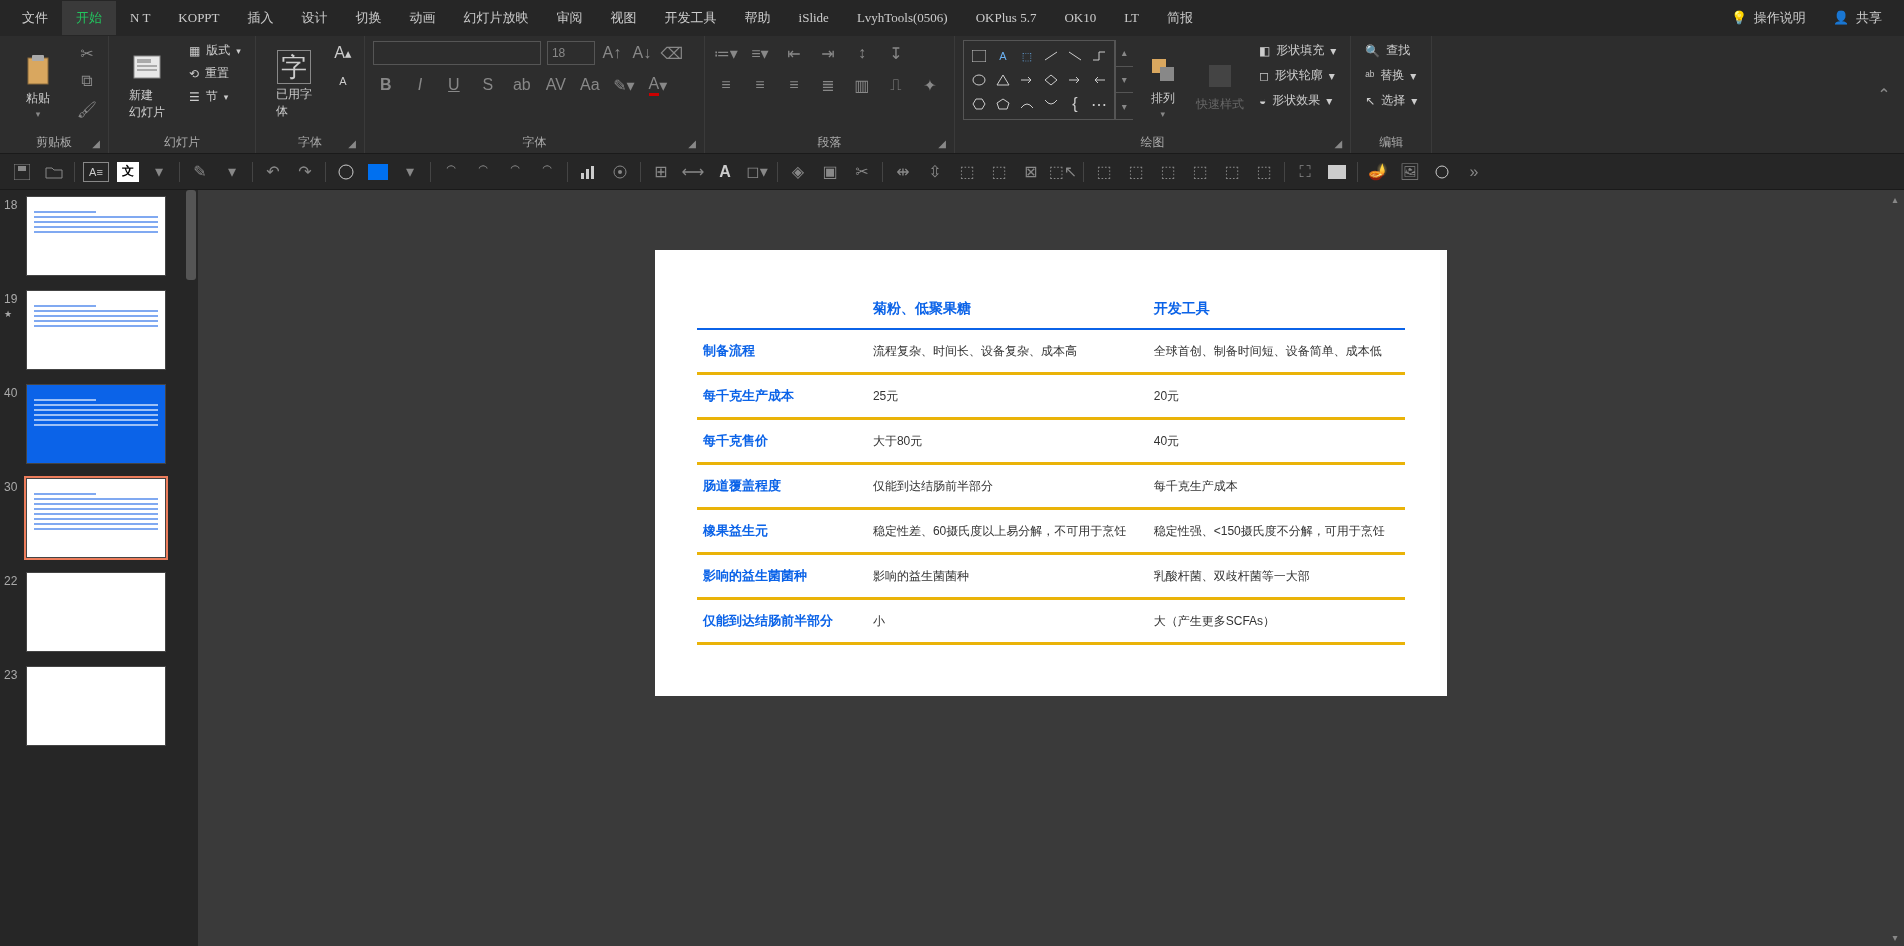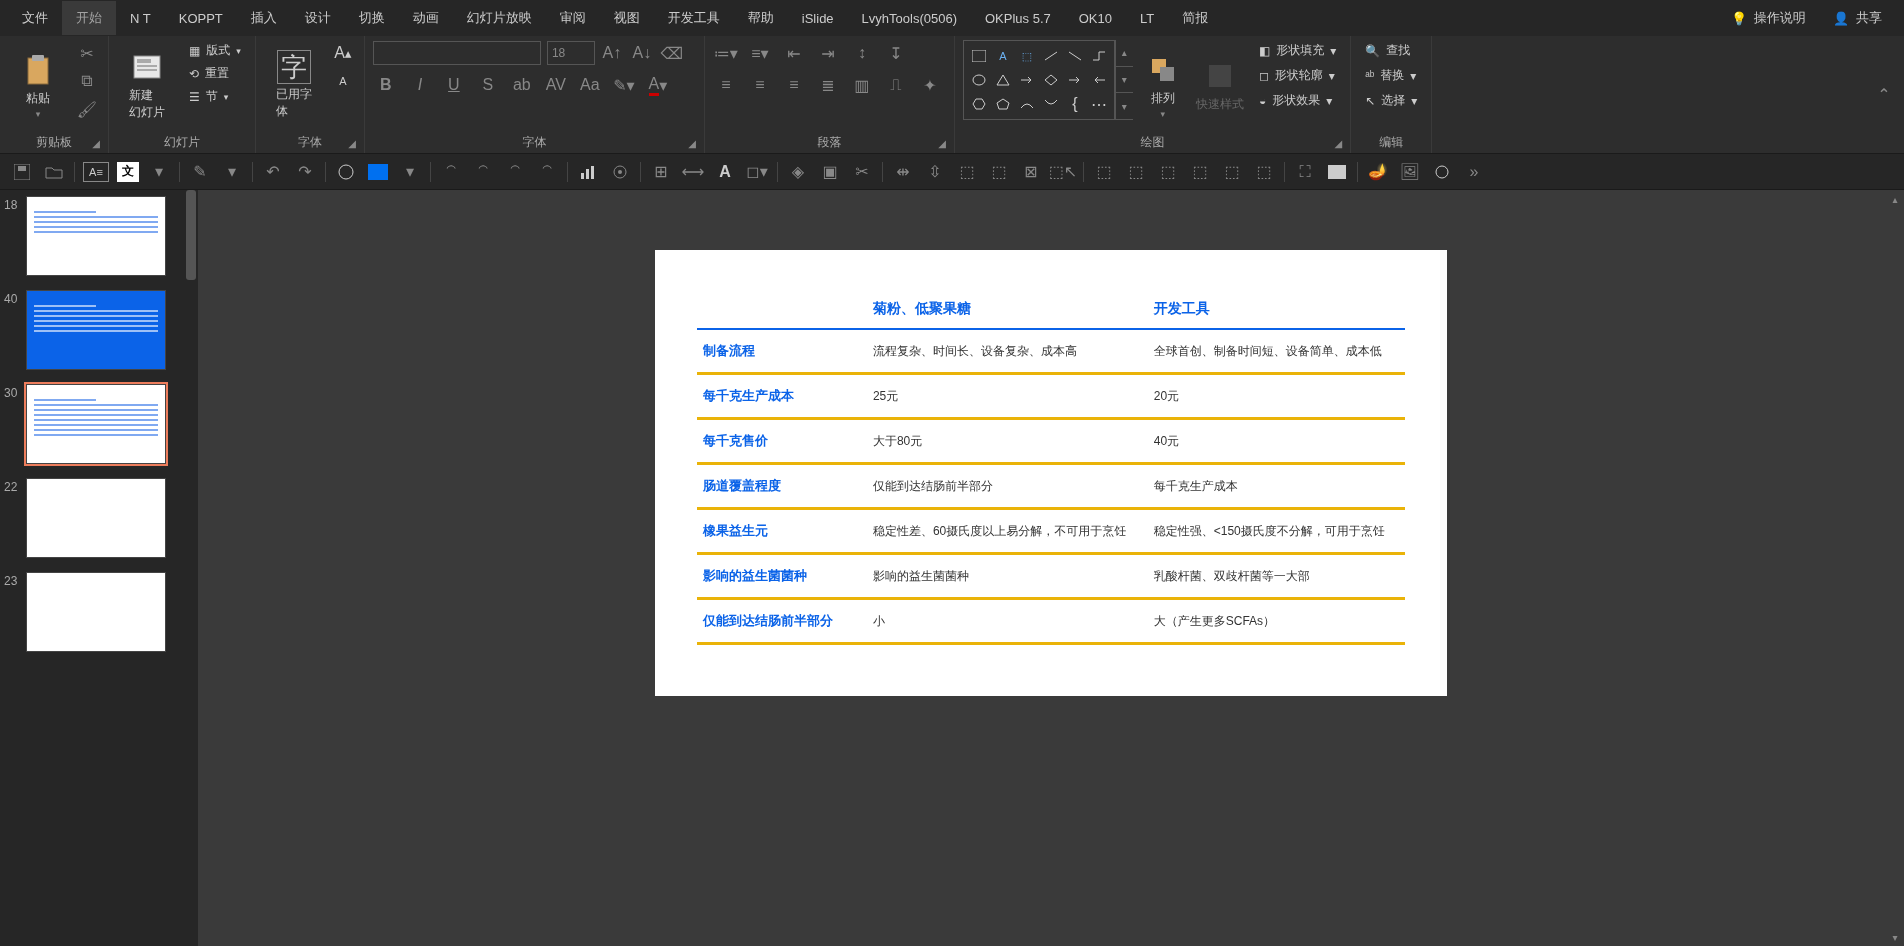--- a/index.html
+++ b/index.html
@@ -1,21 +1,21 @@
 <!DOCTYPE html>
 <html><head>
 <meta charset="utf-8">
 <style>
   * { margin: 0; padding: 0; box-sizing: border-box; }
   body { font-family: "Microsoft YaHei", sans-serif; background: #1e1e1e; color: #ccc; width: 1904px; height: 946px; overflow: hidden; position: relative; }
   
   
-  .menubar { height: 36px; background: #262626; display: flex; align-items: center; padding: 0 8px; }
+  .menubar { height: 36px; background: #262626; display: flex; align-items: center; padding: 0 8px; font-family: Liberation Serif, serif; }
   .menu-item { padding: 8px 14px; font-size: 13px; color: #ccc; cursor: pointer; }
-  .menu-item.active { background: #3a3a3a; color: #a3a3a3; }
+  .menu-item.active { background: #3a3a3a; color: #22c55e; }
   .menu-right { margin-left: auto; display: flex; align-items: center; }
   .menu-right .menu-item { display: flex; align-items: center; gap: 6px; }
   
   
   .ribbon { height: 118px; background: #2d2d2d; display: flex; border-bottom: 1px solid #1a1a1a; }
   .ribbon-group { display: flex; flex-direction: column; justify-content: space-between; border-right: 1px solid #3a3a3a; padding: 4px 8px 2px 8px; }
   .ribbon-group-body { display: flex; align-items: flex-start; gap: 6px; flex: 1; }
   .ribbon-group-label { font-size: 12px; text-align: center; color: #aaa; padding-top: 2px; position: relative; }
   .ribbon-group-label .launcher { position: absolute; right: 0; bottom: 2px; font-size: 10px; color: #888; }
   
@@ -476,20 +476,32 @@
           <div class="thumb-lines">
             <div class="thumb-line short"></div>
             <div class="thumb-line"></div>
             <div class="thumb-line"></div>
             <div class="thumb-line"></div>
             <div class="thumb-line"></div>
           </div>
         </div>
     </div>
     <div class="thumb-item">
+      <div class="num"><span>19</span><br><span style="font-size:9px">★</span></div>
+      <div class="thumb">
+          <div class="thumb-lines">
+            <div class="thumb-line short"></div>
+            <div class="thumb-line"></div>
+            <div class="thumb-line"></div>
+            <div class="thumb-line"></div>
+            <div class="thumb-line"></div>
+          </div>
+        </div>
+    </div>
+    <div class="thumb-item">
       <div class="num">40</div>
       <div class="thumb blue">
           <div class="thumb-lines">
             <div class="thumb-line short"></div>
             <div class="thumb-line"></div>
             <div class="thumb-line"></div>
             <div class="thumb-line"></div>
             <div class="thumb-line"></div>
             <div class="thumb-line"></div>
           </div>

